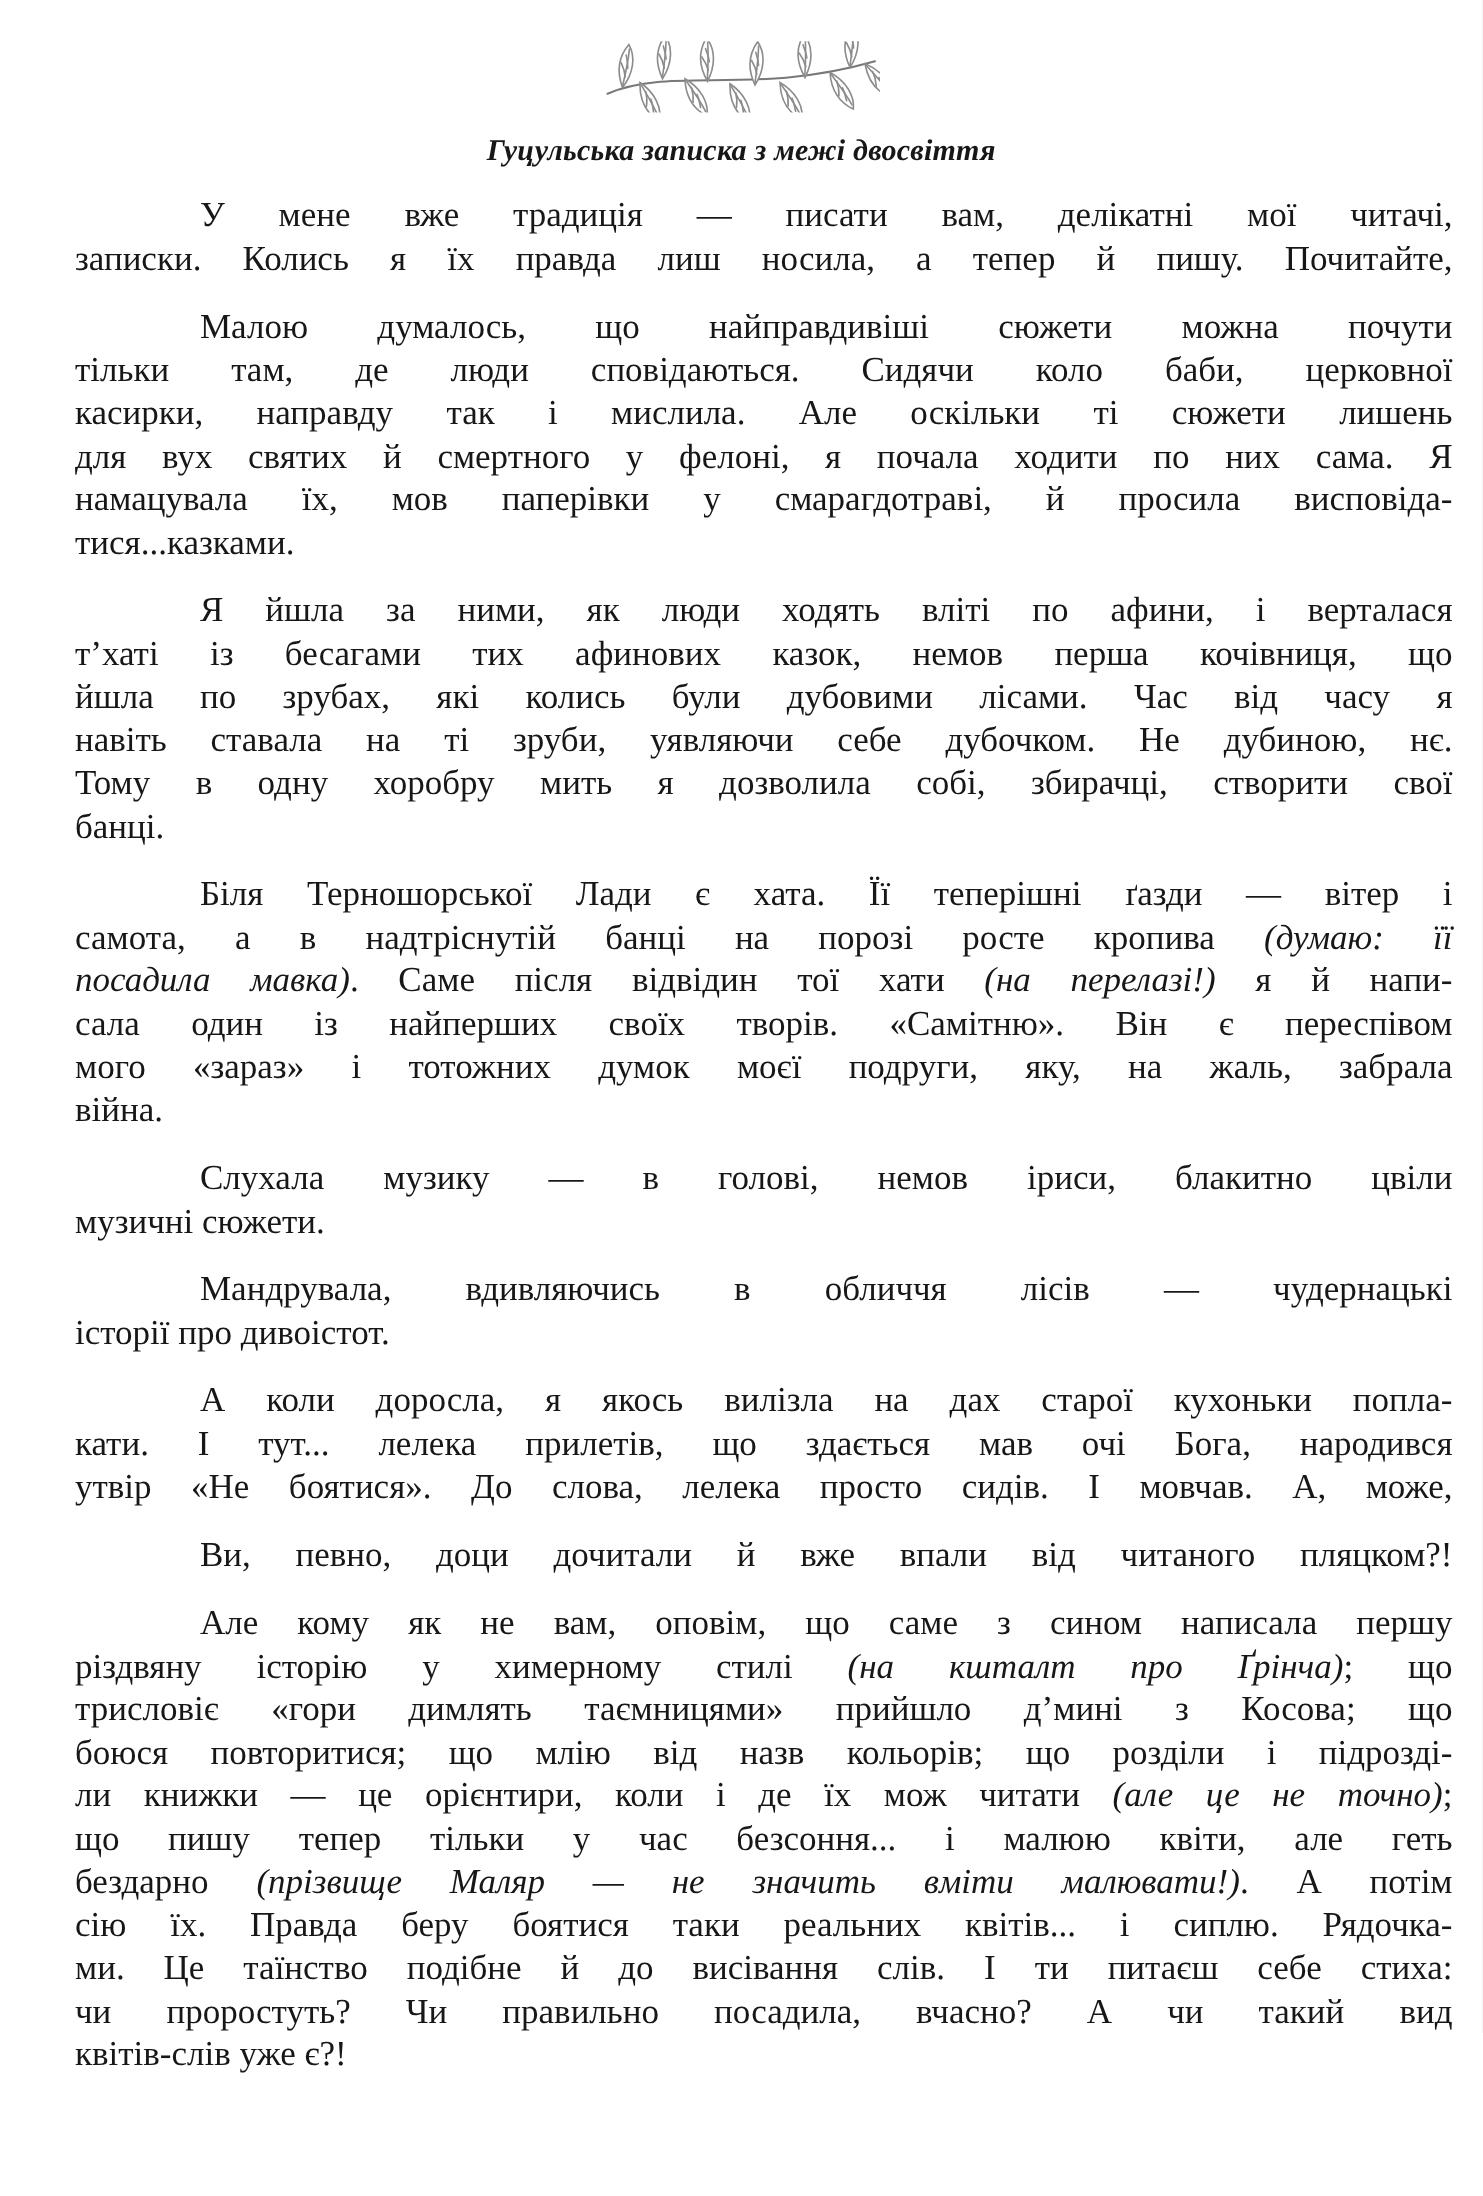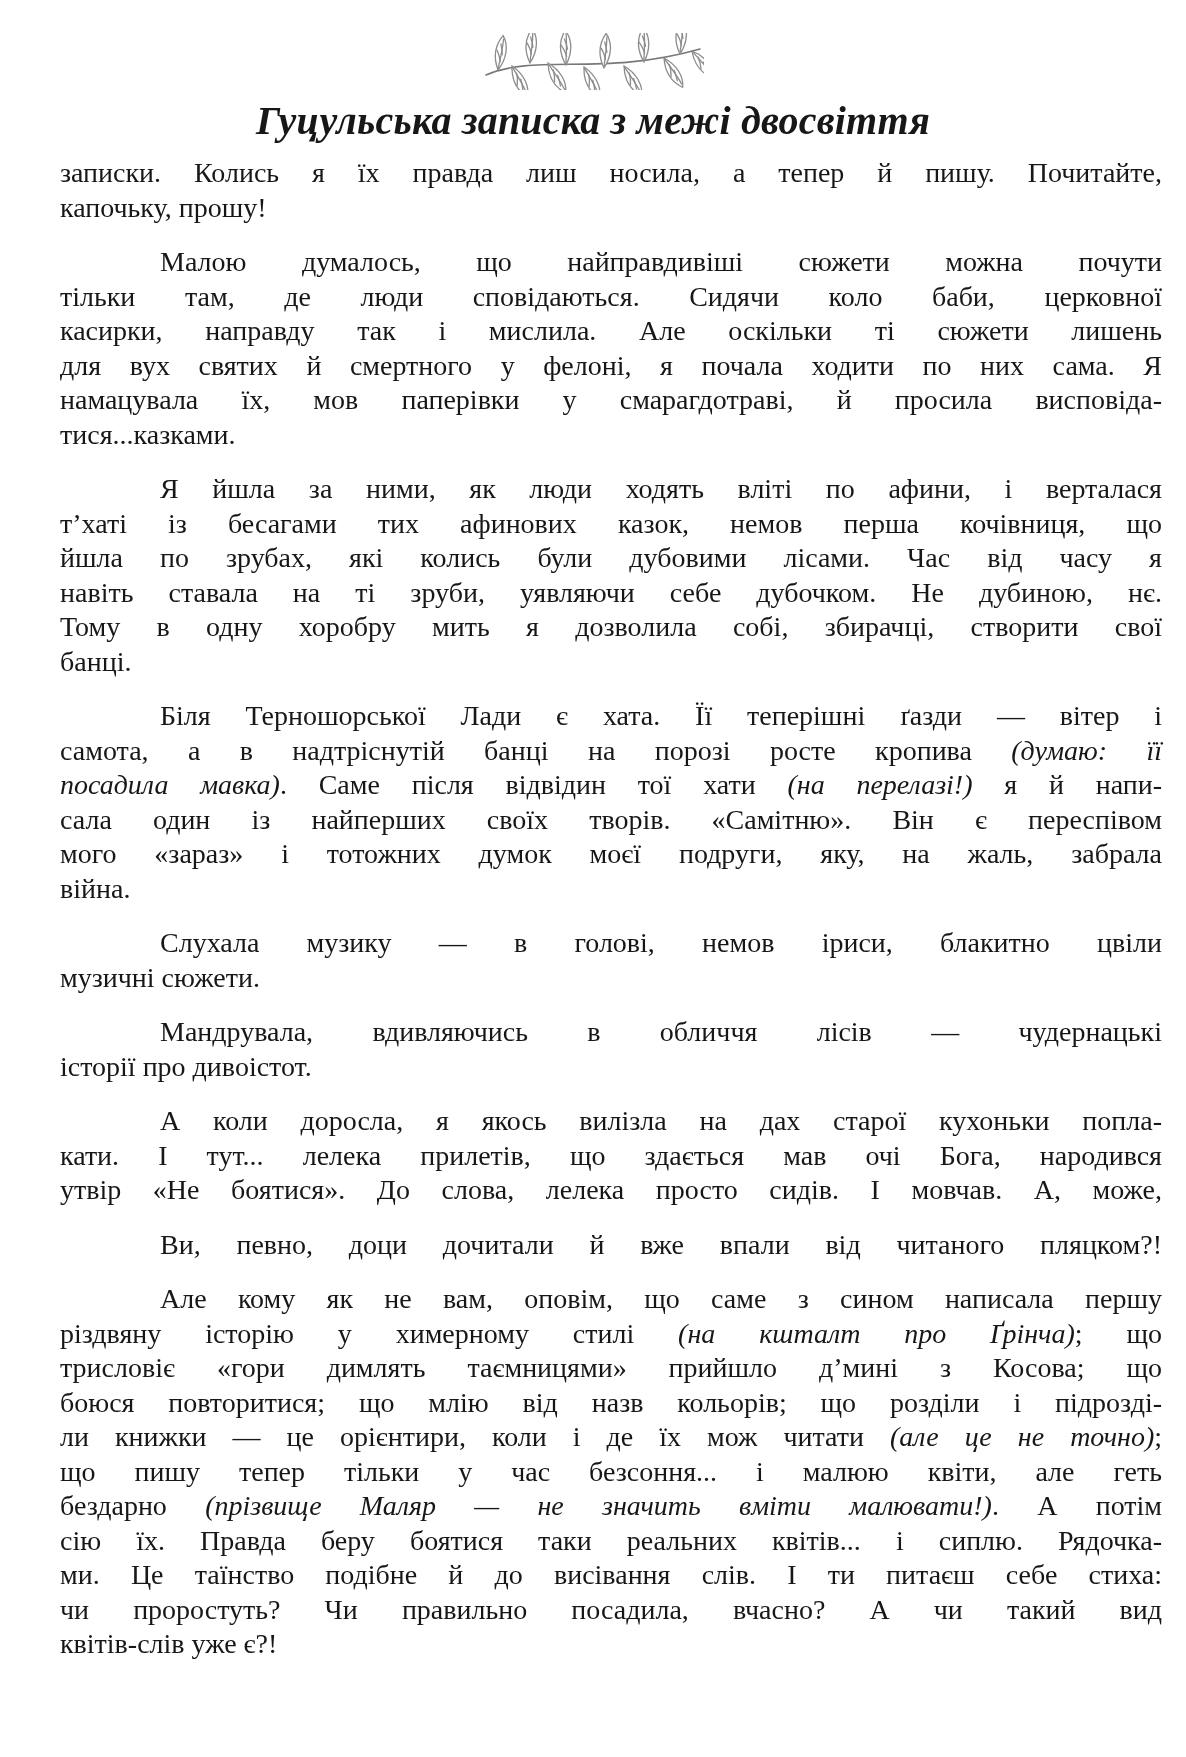--- a/index.html
+++ b/index.html
@@ -19,21 +19,21 @@
     text-align:center;
     padding-top:33px;
     height:57px;
     box-sizing:content-box;
   }
   .title{
     margin:12px 0 16px 0;
     text-align:center;
     font-weight:700;
     font-style:italic;
-    font-size:40px;
+    font-size:24px;
     line-height:38px;
     letter-spacing:.2px;
   }
   .body-text{
     padding:0 24px 0 60px; 
   }
   .para{margin:0 0 20px 0;}
   .para:last-child{margin-bottom:0;}
   .line{
     text-align:justify;
@@ -73,22 +73,22 @@
       <use href="#leaf" transform="translate(182,25) scale(1,-1) rotate(-16)"></use>
       <use href="#leaf" transform="translate(198,21) rotate(-45)"></use>
       <use href="#leaf" transform="translate(210,18) scale(1,-1) rotate(-10)"></use>
     </svg>
   </div>
 
   <h1 class="title">Гуцульська записка з межі двосвіття</h1>
 
   <div class="body-text">
       <div class="para">
+        <div class="line first"><span>У мене вже традиція — писати вам, делікатні мої читачі,</span></div>
         <div class="line"><span>записки. Колись я їх правда лиш носила, а тепер й пишу. Почитайте,</span></div>
-        <div class="line last"><span>капочьку, прошу!</span></div>
       </div>
       <div class="para">
         <div class="line first"><span>Малою думалось, що найправдивіші сюжети можна почути</span></div>
         <div class="line"><span>тільки там, де люди сповідаються. Сидячи коло баби, церковної</span></div>
         <div class="line"><span>касирки, направду так і мислила. Але оскільки ті сюжети лишень</span></div>
         <div class="line"><span>для вух святих й смертного у фелоні, я почала ходити по них сама. Я</span></div>
         <div class="line"><span>намацувала їх, мов паперівки у смарагдотраві, й просила висповіда-</span></div>
         <div class="line last"><span>тися...казками.</span></div>
       </div>
       <div class="para">

